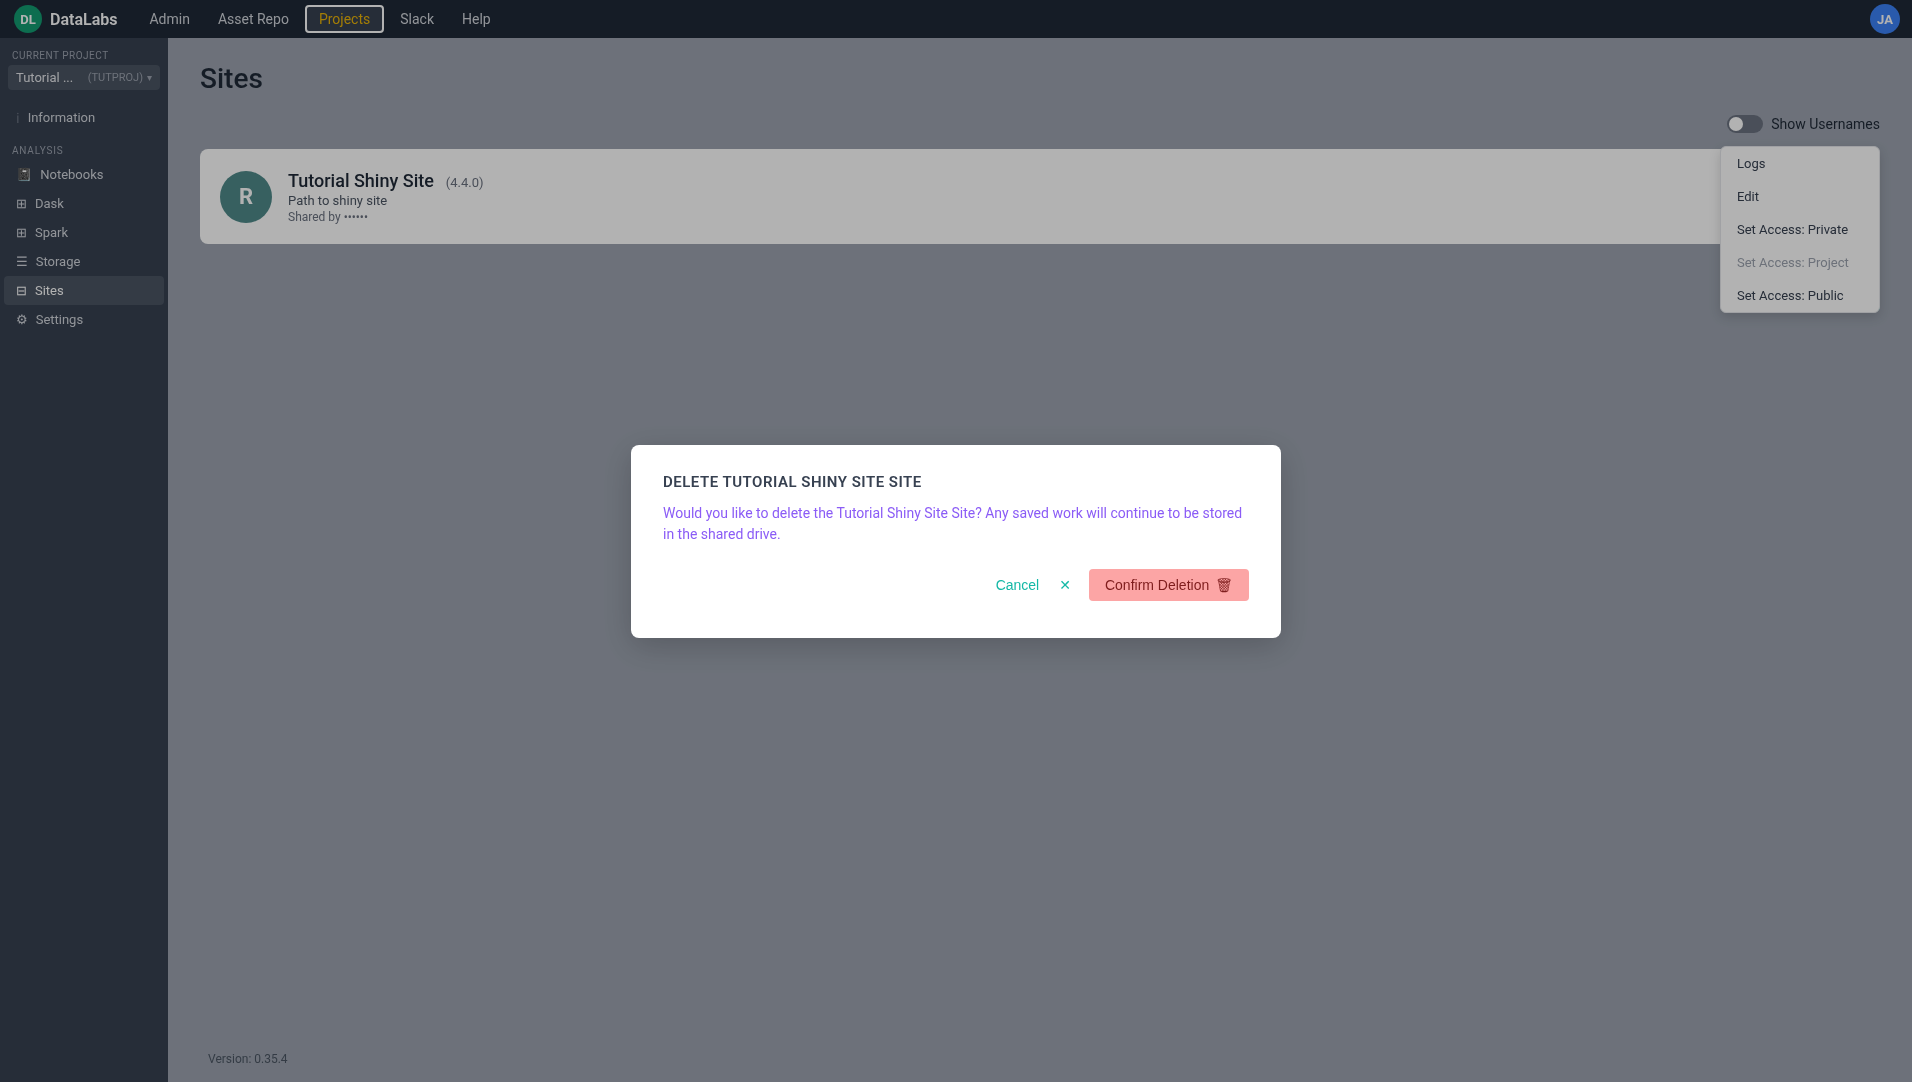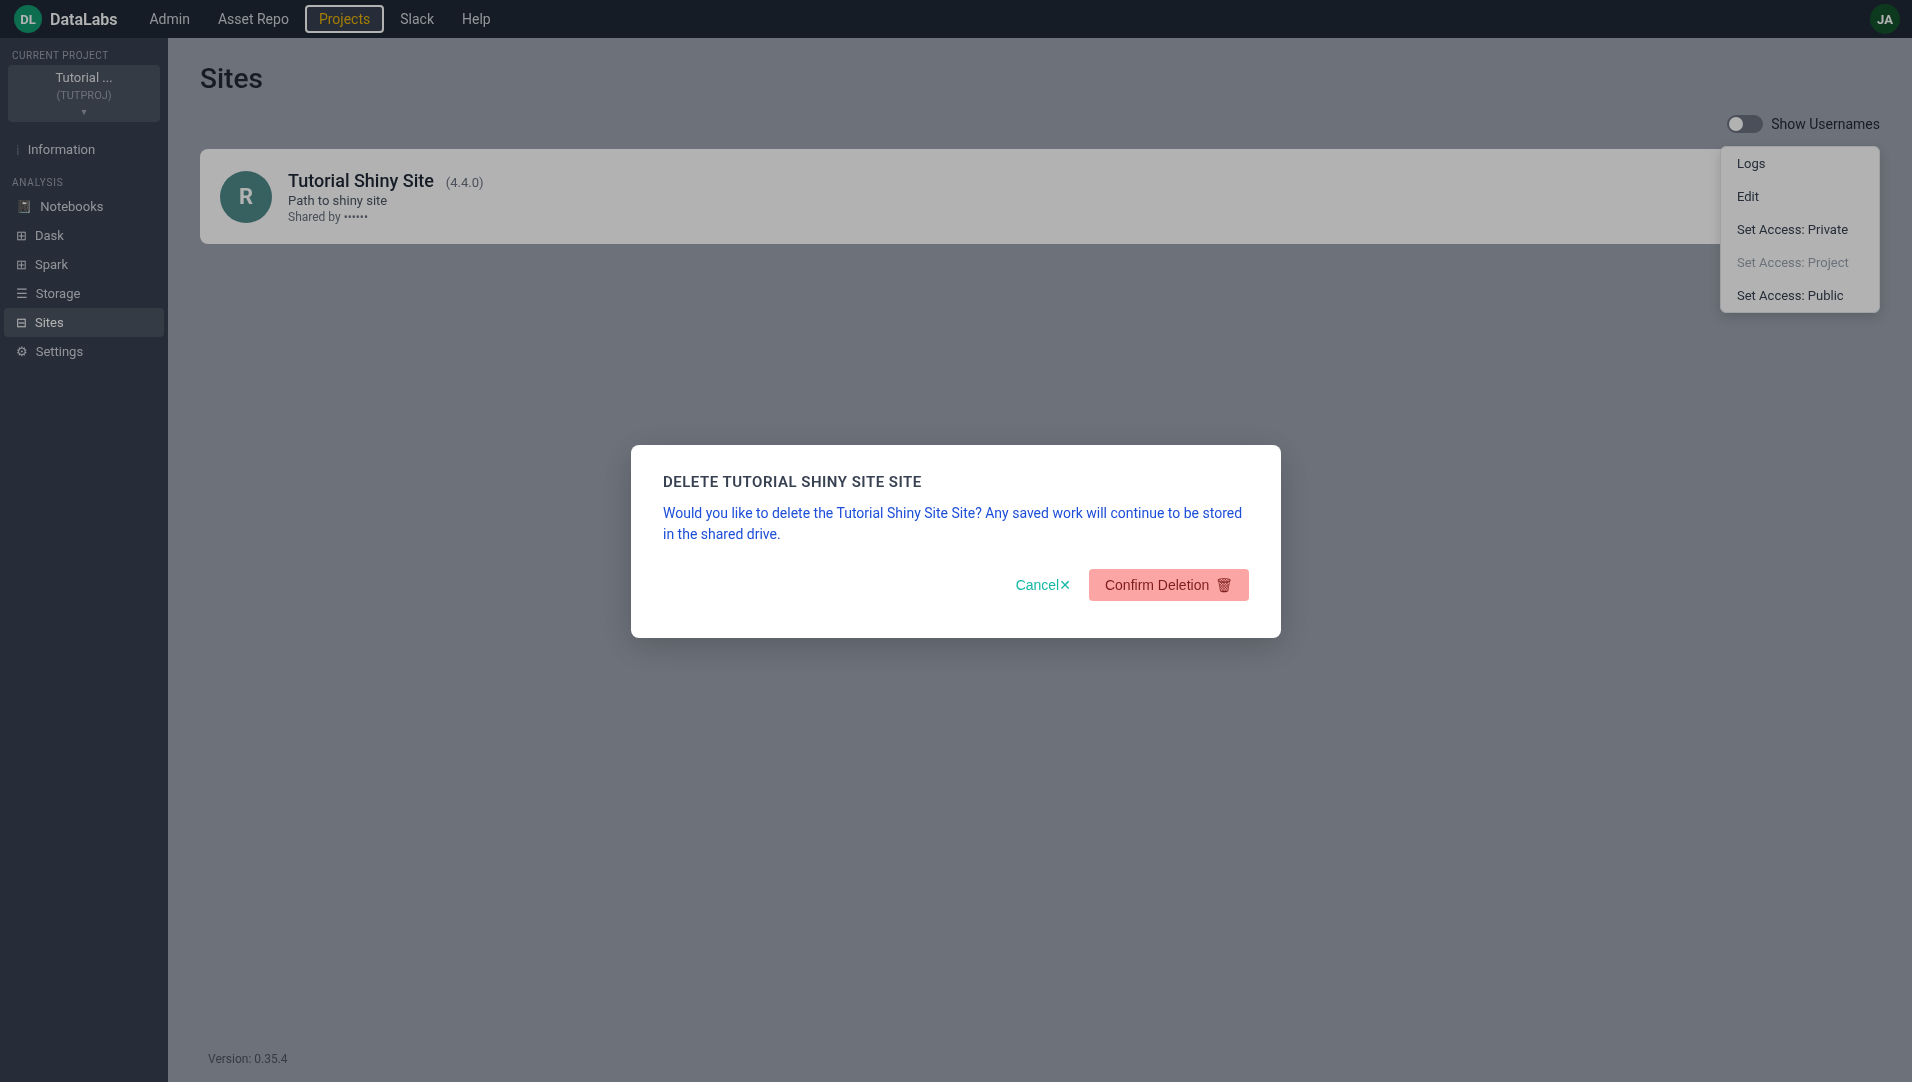--- a/index.html
+++ b/index.html
@@ -35,21 +35,21 @@
     .nav-item.active {
       background: #374151;
       color: #eab308;
       border: 2px solid #ffffff;
     }
     .nav-spacer { flex: 1; }
     .user-avatar {
       width: 30px;
       height: 30px;
       border-radius: 50%;
-      background: #14532d;
+      background: #3b82f6;
       color: #fff;
       display: flex;
       align-items: center;
       justify-content: center;
       font-size: 13px;
       font-weight: bold;
       cursor: pointer;
     }
 
     
@@ -75,21 +75,20 @@
     }
     .project-selector {
       display: flex;
       align-items: center;
       background: #4b5563;
       border-radius: 4px;
       margin: 0 8px 12px 8px;
       padding: 5px 8px;
       cursor: pointer;
       gap: 4px;
-      flex-direction: column;
     }
     .project-name {
       color: #e5e7eb;
       font-size: 13px;
       flex: 1;
     }
     .project-code {
       color: #9ca3af;
       font-size: 11px;
     }
@@ -322,40 +321,40 @@
     }
     .modal-title {
       font-size: 15px;
       font-weight: 600;
       color: #374151;
       letter-spacing: 0.5px;
       text-transform: uppercase;
       margin-bottom: 12px;
     }
     .modal-body {
-      color: #1d4ed8;
+      color: #8b5cf6;
       font-size: 14px;
       margin-bottom: 24px;
       line-height: 1.5;
     }
     .modal-actions {
       display: flex;
       justify-content: flex-end;
       gap: 8px;
       align-items: center;
     }
     .cancel-btn {
       background: transparent;
       border: none;
       color: #14b8a6;
       font-size: 14px;
       cursor: pointer;
       display: flex;
       align-items: center;
-      gap: 0;
+      gap: 20px;
       padding: 6px 10px;
     }
     .confirm-delete-btn {
       background: #fca5a5;
       border: none;
       color: #7f1d1d;
       font-size: 14px;
       cursor: pointer;
       display: flex;
       align-items: center;

